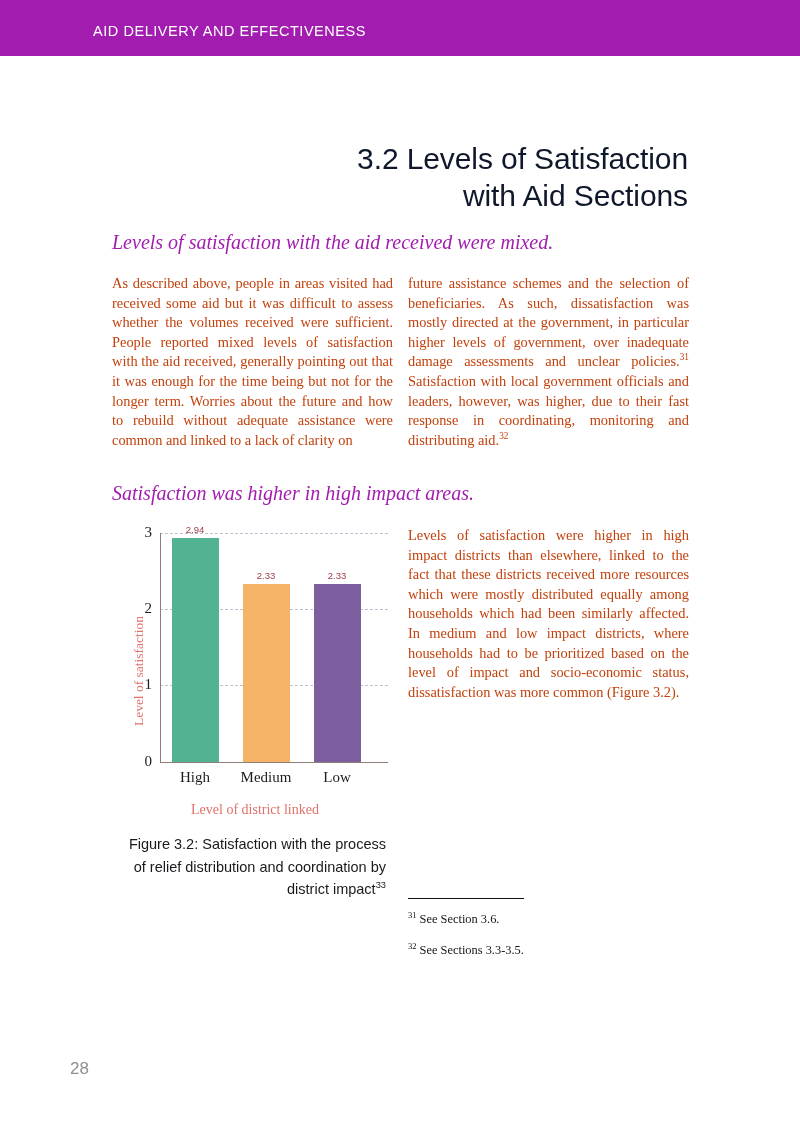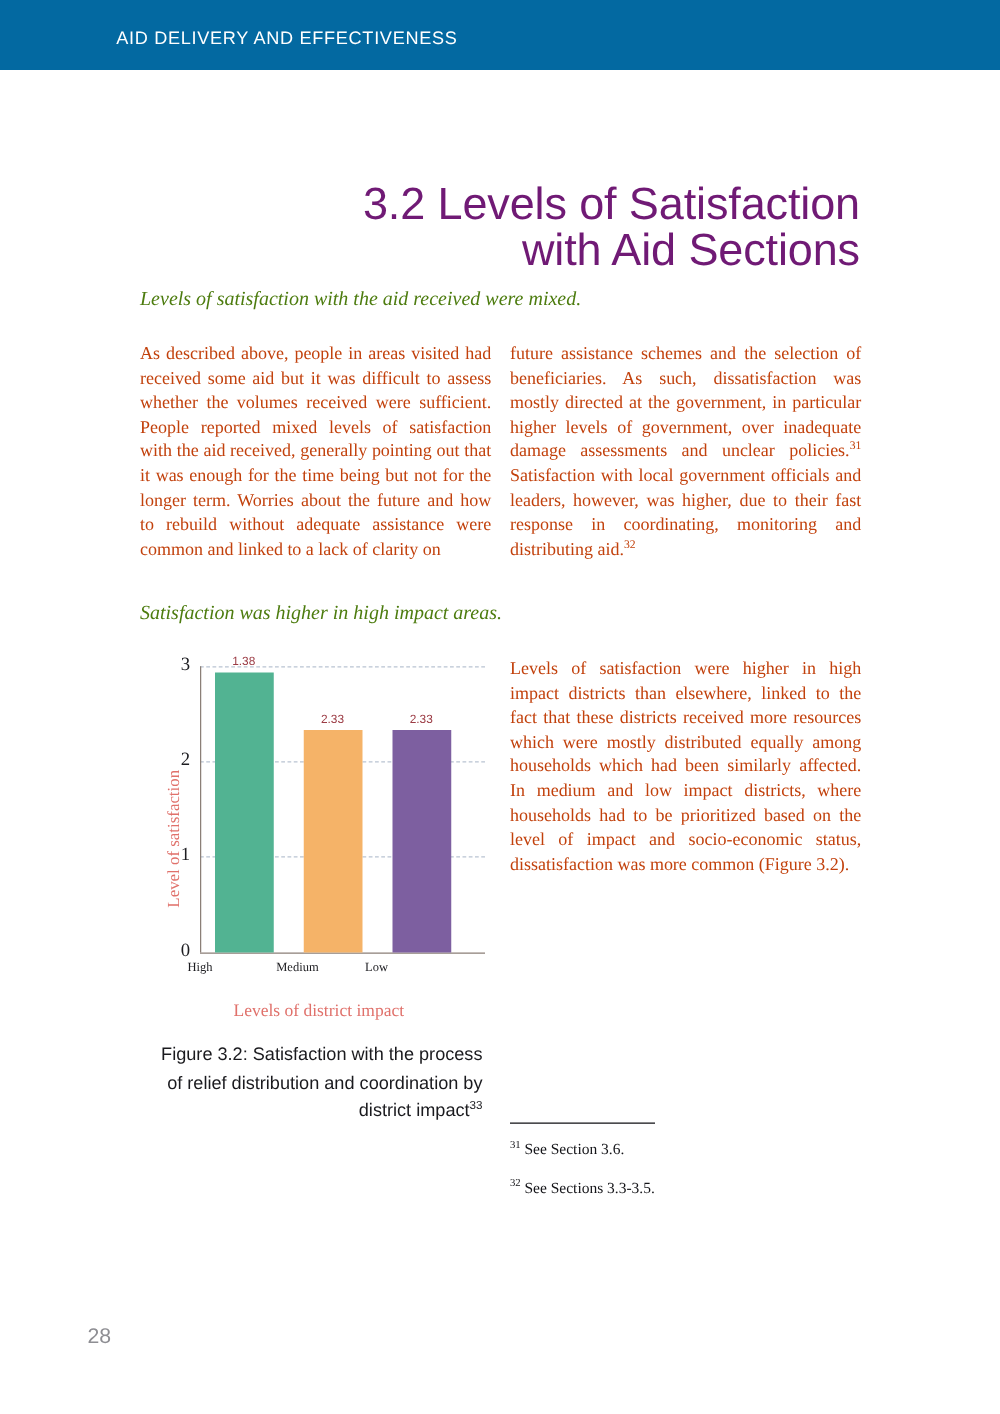--- a/index.html
+++ b/index.html
@@ -13,57 +13,57 @@
     position: relative;
     font-family: "Liberation Serif", serif;
     overflow: hidden;
   }
 
   
   #running-header {
     position: absolute;
     left: 0; top: 0;
     width: 800px; height: 56px;
-    background: #0369a1;
+    background: #a21caf;
   }
   #running-header .rh-text {
     position: absolute;
     left: 93px;
     top: 31px;
     transform: translateY(-50%);
     color: #ffffff;
     font-family: "Liberation Sans", sans-serif;
     font-size: 14.5px;
     letter-spacing: 0.55px;
     white-space: nowrap;
   }
 
   
   #section-title {
     position: absolute;
     left: 290px;
     top: 120px;
     width: 398px;
     text-align: right;
-    color: #701a75;
-    font-family: "Liberation Sans", sans-serif;
-    font-size: 36px;
+    color: #0f172a;
+    font-family: "Liberation Sans", sans-serif;
+    font-size: 30px;
     font-weight: 400;
     line-height: 37px;
     letter-spacing: -0.1px;
   }
   #section-title .ttl-line { display: block; }
 
   
   .lead-italic {
     position: absolute;
     font-family: "Liberation Serif", serif;
     font-style: italic;
-    font-size: 16px;
-    color: #4d7c0f;
+    font-size: 20px;
+    color: #a21caf;
     white-space: nowrap;
   }
   #lead-1 { left: 112px; top: 231px; }
   #lead-2 { left: 112px; top: 482px; }
 
   
   .body-col {
     position: absolute;
     font-family: Liberation Serif, serif;
     font-size: 14.4px;
@@ -128,23 +128,23 @@
     position: absolute;
     font-family: "Liberation Sans", sans-serif;
     font-size: 9.5px;
     color: #9c3c45;
     text-align: center;
     width: 60px;
   }
   .cat-label {
     position: absolute;
     font-family: "Liberation Serif", serif;
-    font-size: 10px;
+    font-size: 15px;
     color: #1d1d21;
-    text-align: left;
+    text-align: center;
     width: 90px;
   }
   #y-axis-title {
     position: absolute;
     left: -46px;
     top: 148px;
     width: 170px;
     transform: rotate(-90deg);
     transform-origin: center center;
     text-align: center;
@@ -249,30 +249,30 @@
 
     <div class="y-tick-label" style="left:30px; top:9px;">3</div>
     <div class="y-tick-label" style="left:30px; top:85px;">2</div>
     <div class="y-tick-label" style="left:30px; top:161px;">1</div>
     <div class="y-tick-label" style="left:30px; top:238px;">0</div>
 
     <div class="bar" style="left:72px;  width:47px; height:224px; bottom:63px; background:#52b392;"></div>
     <div class="bar" style="left:143px; width:47px; height:178px; bottom:63px; background:#f5b368;"></div>
     <div class="bar" style="left:214px; width:47px; height:178px; bottom:63px; background:#7d5fa0;"></div>
 
-    <div class="bar-value" style="left:65px;  top:9px;">1.38</div>
+    <div class="bar-value" style="left:65px;  top:9px;">2.94</div>
     <div class="bar-value" style="left:136px; top:55px;">2.33</div>
     <div class="bar-value" style="left:207px; top:55px;">2.33</div>
 
     <div class="cat-label" style="left:50px;  top:254px;">High</div>
     <div class="cat-label" style="left:121px; top:254px;">Medium</div>
     <div class="cat-label" style="left:192px; top:254px;">Low</div>
 
     <div id="y-axis-title">Level of satisfaction</div>
-    <div id="x-axis-title">Levels of district impact</div>
+    <div id="x-axis-title">Level of district linked</div>
 
   </div>
 
   <div id="figure-caption"><span>Figure 3.2: Satisfaction with the</span> <span>process of relief distribution and</span> <span>coordination by district impact</span><sup>33</sup></div>
 
 </div>
 
 <div id="footnotes">
   <div id="footnote-rule"></div>
 

